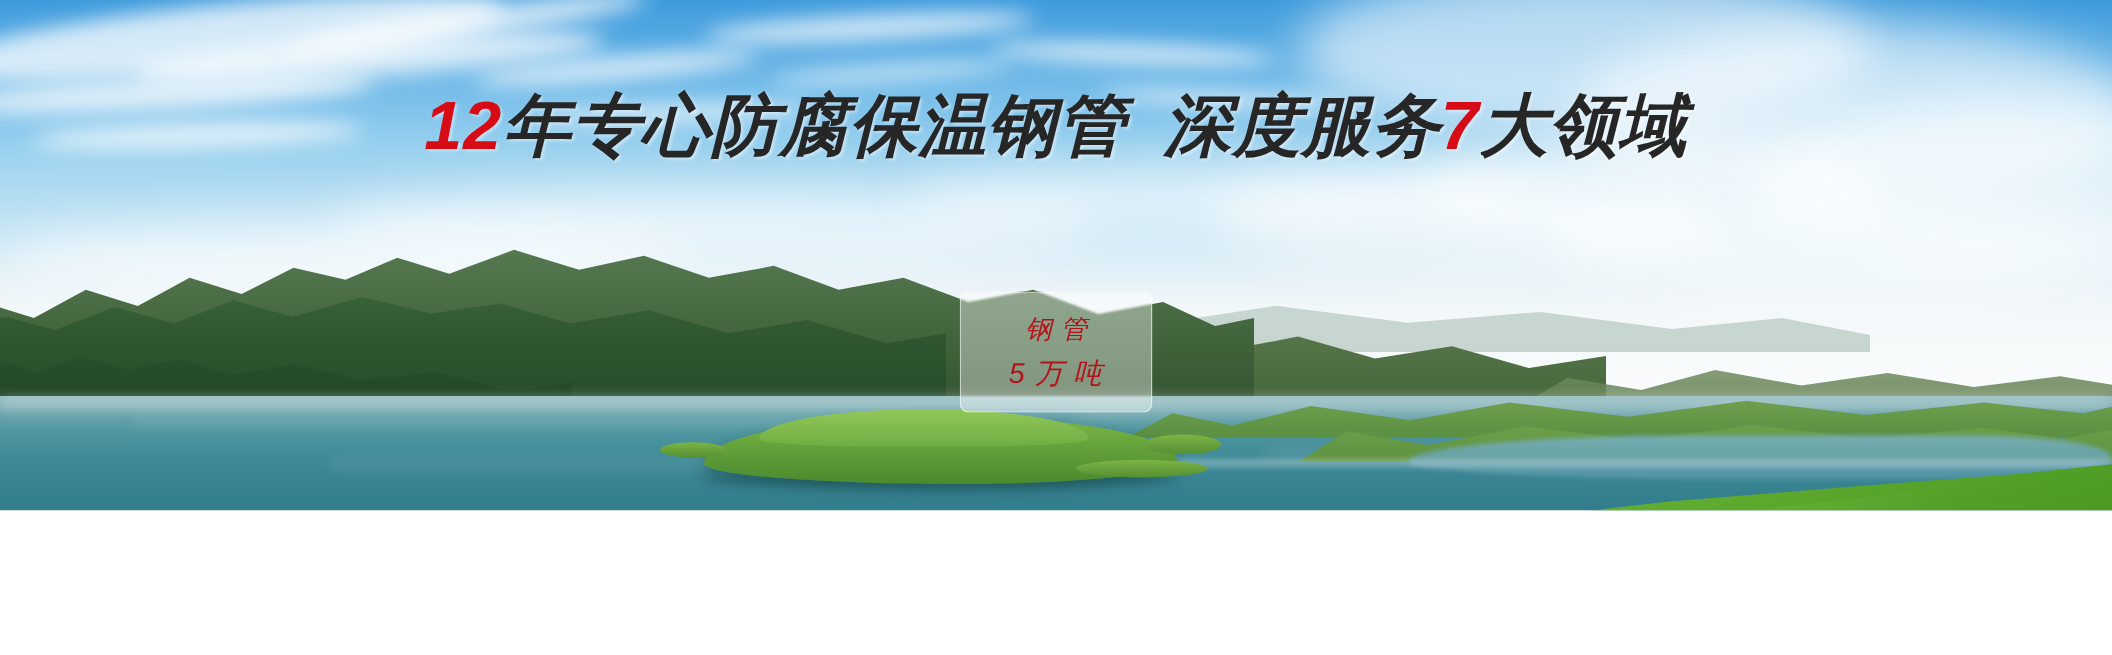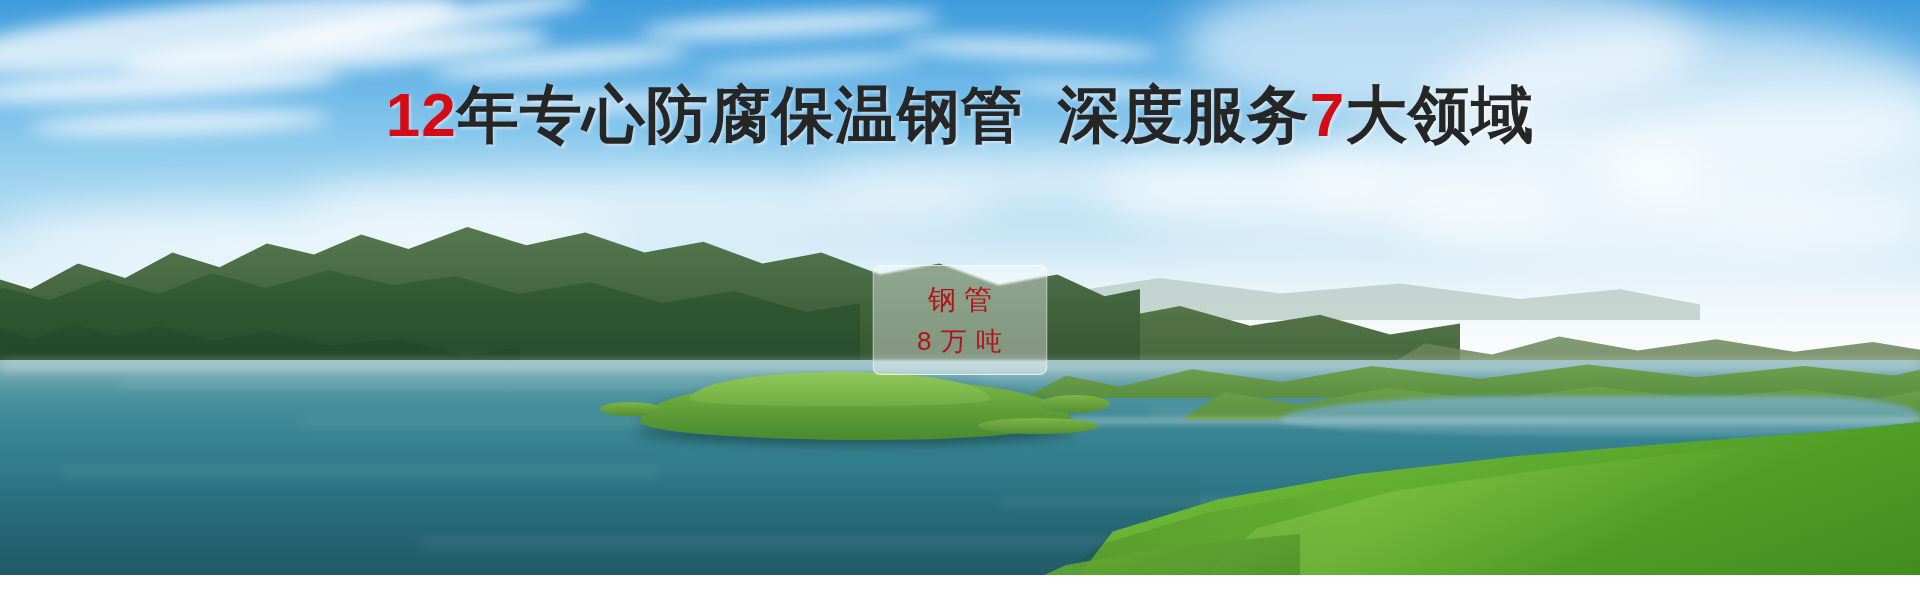--- a/index.html
+++ b/index.html
@@ -1,32 +1,33 @@
 <!DOCTYPE html>
 <html><head>
 <meta charset="utf-8">
 <title>Banner</title>
 <style>
   html,body{margin:0;padding:0;background:#fff;}
   body{font-family:"Liberation Sans","DejaVu Sans",sans-serif;}
 
   #banner{
     position:relative;
-    width:1920px;height:575px;
+    width:1920px;height:464px;
     overflow:hidden;
     
     background:linear-gradient(180deg,
        #3f9bdc 0%,
        #56aae2 8%,
        #76bde9 18%,
        #96cfee 28%,
        #b2dcf2 38%,
        #cbe7f5 47%,
        #dcedf6 54%,
        #e8f1f4 60%);
+    font-style:italic;
   }
 
   
   .sky{position:absolute;left:0;top:0;width:1920px;height:360px;}
 
   .cloud{position:absolute;border-radius:50%;filter:blur(14px);background:rgba(255,255,255,.85);}
   .cloud.soft{filter:blur(22px);background:rgba(255,255,255,.6);}
   .cloud.wisp{filter:blur(9px);background:rgba(255,255,255,.75);}
 
   
@@ -257,21 +258,21 @@
     border-radius:8px;
     box-sizing:border-box;
     display:flex;
     flex-direction:column;
     align-items:center;
     justify-content:center;
     gap:14px;
     backdrop-filter:blur(1px);
   }
   .card .ttl{
-    font-size:28px;
+    font-size:24px;
     color:#b4121a;
     letter-spacing:8px;
     text-indent:8px;
     line-height:1;
   }
   .card .val{
     font-size:26px;
     color:#b4121a;
     letter-spacing:1px;
     line-height:1;
@@ -344,20 +345,20 @@
 
   <div class="headline">
     <span class="num">12</span><span>年专心防腐保温钢管</span><span class="gap"></span><span>深度服务</span><span class="num">7</span><span>大领域</span>
   </div>
 
 
   <div class="cards">
 
     <div class="card">
       <div class="ttl">钢管</div>
-      <div class="val"><span>8 万 吨</span></div>
+      <div class="val"><span>5 万 吨</span></div>
     </div>
 
 
 
   </div>
 
 </div>
 
 </body></html>

